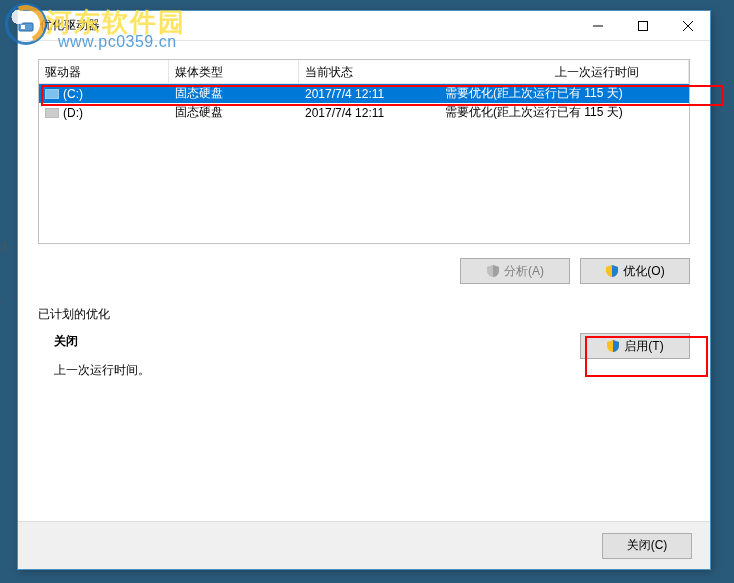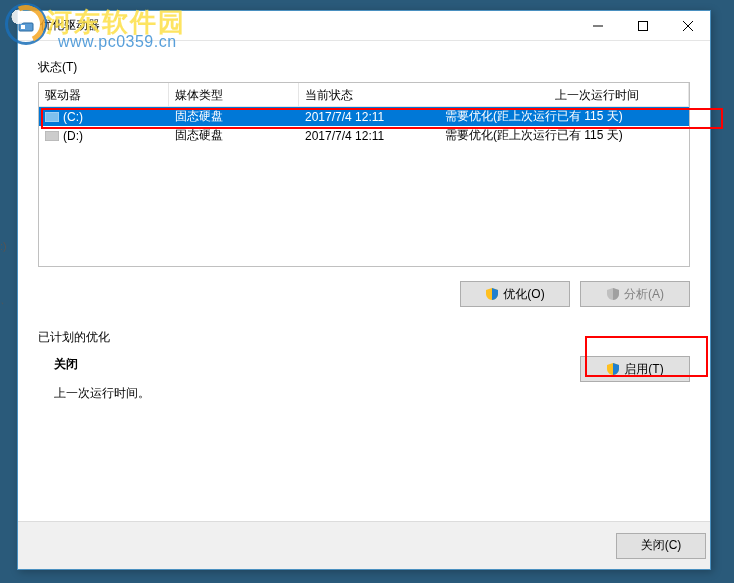--- a/index.html
+++ b/index.html
@@ -26,21 +26,21 @@
   .highlight-red { position: absolute; border: 2px solid #f00; pointer-events: none; }
   .hl-row { left: 2px; top: 25px; width: 682px; height: 21px; }
   .hl-btn { left: 567px; top: 325px; width: 123px; height: 41px; }
   .btn-row { display: flex; justify-content: flex-end; gap: 10px; margin-bottom: 22px; }
   .btn { height: 26px; min-width: 110px; border: 1px solid #adadad; background: #e1e1e1; font-size: 12px; display: flex; align-items: center; justify-content: center; gap: 4px; }
   .btn.disabled { color: #808080; }
   .shield { width: 14px; height: 14px; }
   .sched-label { margin-bottom: 10px; }
   .sched-box { display: flex; justify-content: space-between; align-items: flex-start; }
   .sched-text .bold { font-weight: bold; margin-bottom: 12px; }
-  .footer { position: absolute; left: 0; right: 0; bottom: 0; height: 48px; background: #f0f0f0; border-top: 1px solid #dcdcdc; display: flex; justify-content: flex-end; align-items: center; padding-right: 4px; }
+  .footer { position: absolute; left: 0; right: 0; bottom: 0; height: 48px; background: #f0f0f0; border-top: 1px solid #dcdcdc; display: flex; justify-content: flex-end; align-items: center; padding-right: 18px; }
   .watermark { position: absolute; left: 0; top: -5px; z-index: 10; pointer-events: none; opacity: 0.85; }
   .wm-circle { position: absolute; left: 5px; top: 8px; width: 42px; height: 42px; border-radius: 50%; border: 3px solid #1a6fb8; background: radial-gradient(circle at 30% 30%, #fff, #fff 20%, transparent 21%); }
   .wm-arc { position: absolute; left: 7px; top: 10px; width: 38px; height: 38px; border-radius: 50%; border: 5px solid transparent; border-top-color: #f5a623; border-right-color: #f5a623; transform: rotate(20deg); }
   .wm-text { position: absolute; left: 46px; top: 10px; font-size: 26px; font-weight: bold; color: #fde047; letter-spacing: 2px; white-space: nowrap; }
   .wm-url { position: absolute; left: 58px; top: 38px; font-size: 16px; color: #3b8fd4; letter-spacing: 0.5px; }
   .left-edge { position: absolute; left: 0; top: 240px; width: 12px; font-size: 11px; color: #555; }
 </style>
 </head>
 <body>
 
@@ -75,21 +75,20 @@
     </div>
     <div class="ctrl">
       <svg width="10" height="10">
           <line x1="0" y1="0" x2="10" y2="10" stroke="#000"></line>
           <line x1="10" y1="0" x2="0" y2="10" stroke="#000"></line>
         </svg>
     </div>
   </div>
 
   <div class="content">
-    <div class="status-label">状态(T)</div>
 
     <div class="table-wrap">
       <div class="thead">
         <div class="th c1">驱动器</div>
         <div class="th c2">媒体类型</div>
         <div class="th c4" style="border-right:none">当前状态</div>
         <div class="th c3">上一次运行时间</div>
       </div>
 
       <div class="tr sel">
@@ -111,33 +110,33 @@
         </div>
         <div class="td c2">固态硬盘</div>
         <div class="td c3">2017/7/4 12:11</div>
         <div class="td c4">需要优化(距上次运行已有 115 天)</div>
       </div>
 
       <div class="highlight-red hl-row"></div>
     </div>
 
     <div class="btn-row">
+      <button class="btn disabled">
+        <svg class="shield" viewBox="0 0 14 14">
+            <path d="M7 1 L13 3 V7 C13 10 10 13 7 13 C4 13 1 10 1 7 V3 Z" fill="#c0c0c0"></path>
+            <path d="M7 1 L13 3 V7 C13 10 10 13 7 13 Z" fill="#a0a0a0"></path>
+          </svg>
+        <span>分析(A)</span>
+      </button>
       <button class="btn">
         <svg class="shield" viewBox="0 0 14 14">
             <path d="M7 1 L13 3 V7 C13 10 10 13 7 13 C4 13 1 10 1 7 V3 Z" fill="#ffc020"></path>
             <path d="M7 1 L13 3 V7 C13 10 10 13 7 13 Z" fill="#2080d0"></path>
           </svg>
         <span>优化(O)</span>
-      </button>
-      <button class="btn disabled">
-        <svg class="shield" viewBox="0 0 14 14">
-            <path d="M7 1 L13 3 V7 C13 10 10 13 7 13 C4 13 1 10 1 7 V3 Z" fill="#c0c0c0"></path>
-            <path d="M7 1 L13 3 V7 C13 10 10 13 7 13 Z" fill="#a0a0a0"></path>
-          </svg>
-        <span>分析(A)</span>
       </button>
     </div>
 
     <div class="sched-label">已计划的优化</div>
     <div class="sched-box">
       <div class="sched-text" style="padding-left:16px">
         <div class="bold">关闭</div>
         <div>上一次运行时间。</div>
       </div>
       <button class="btn">

